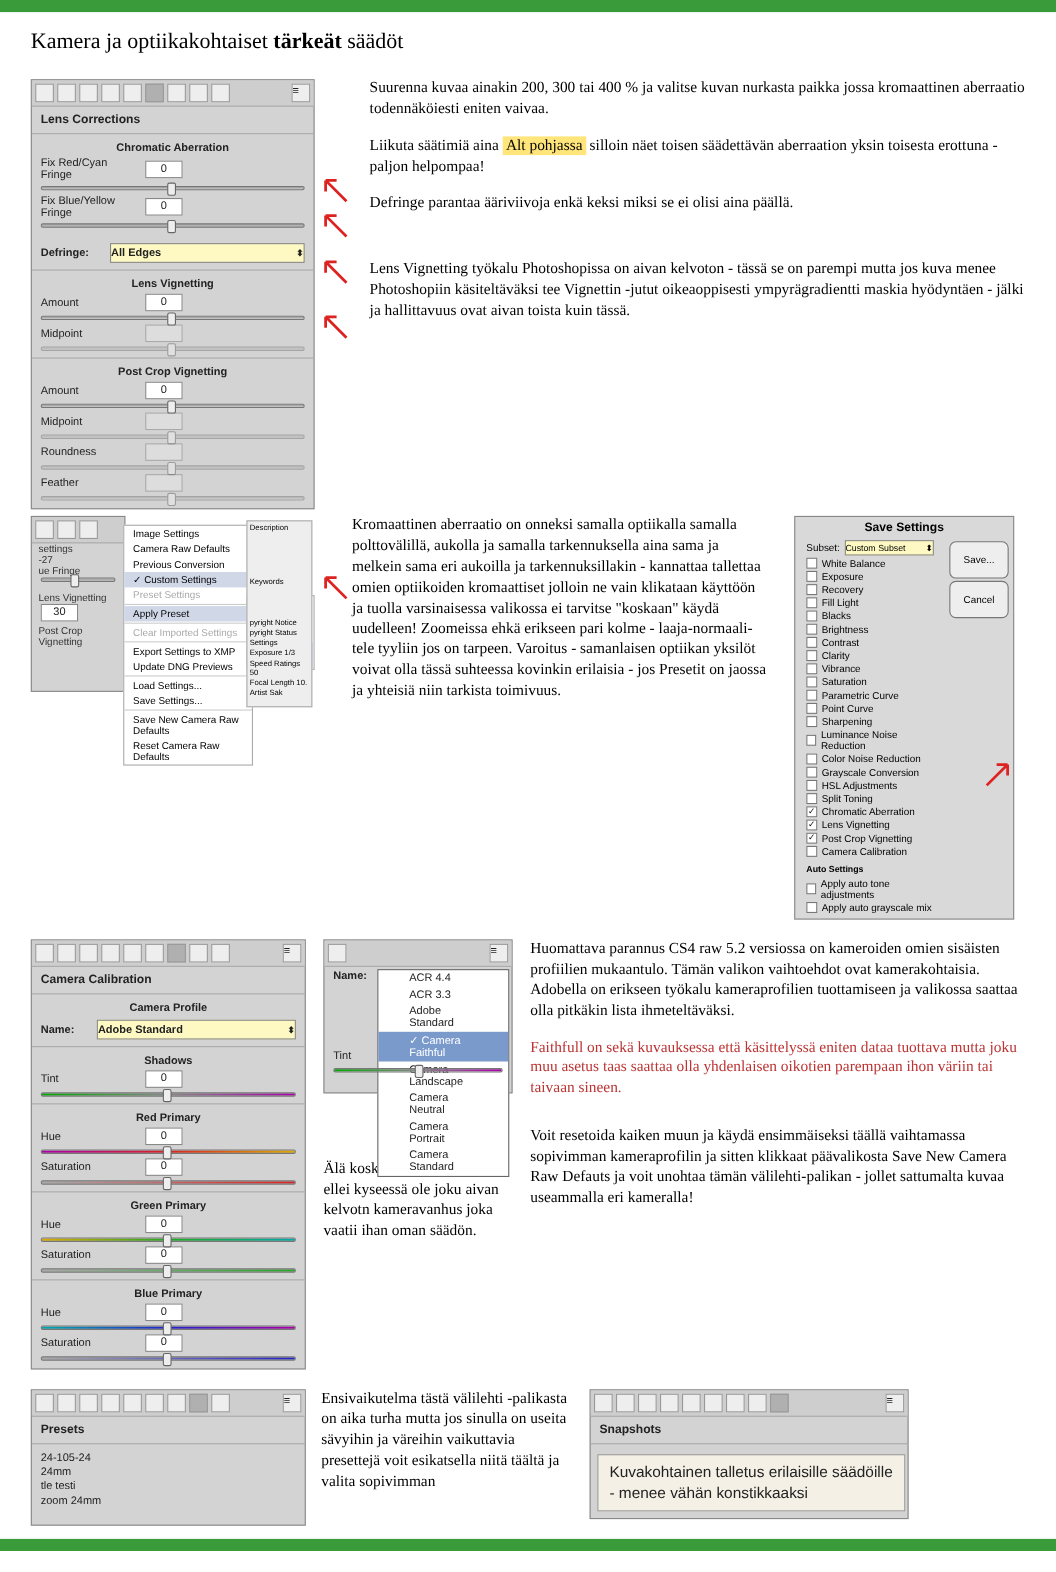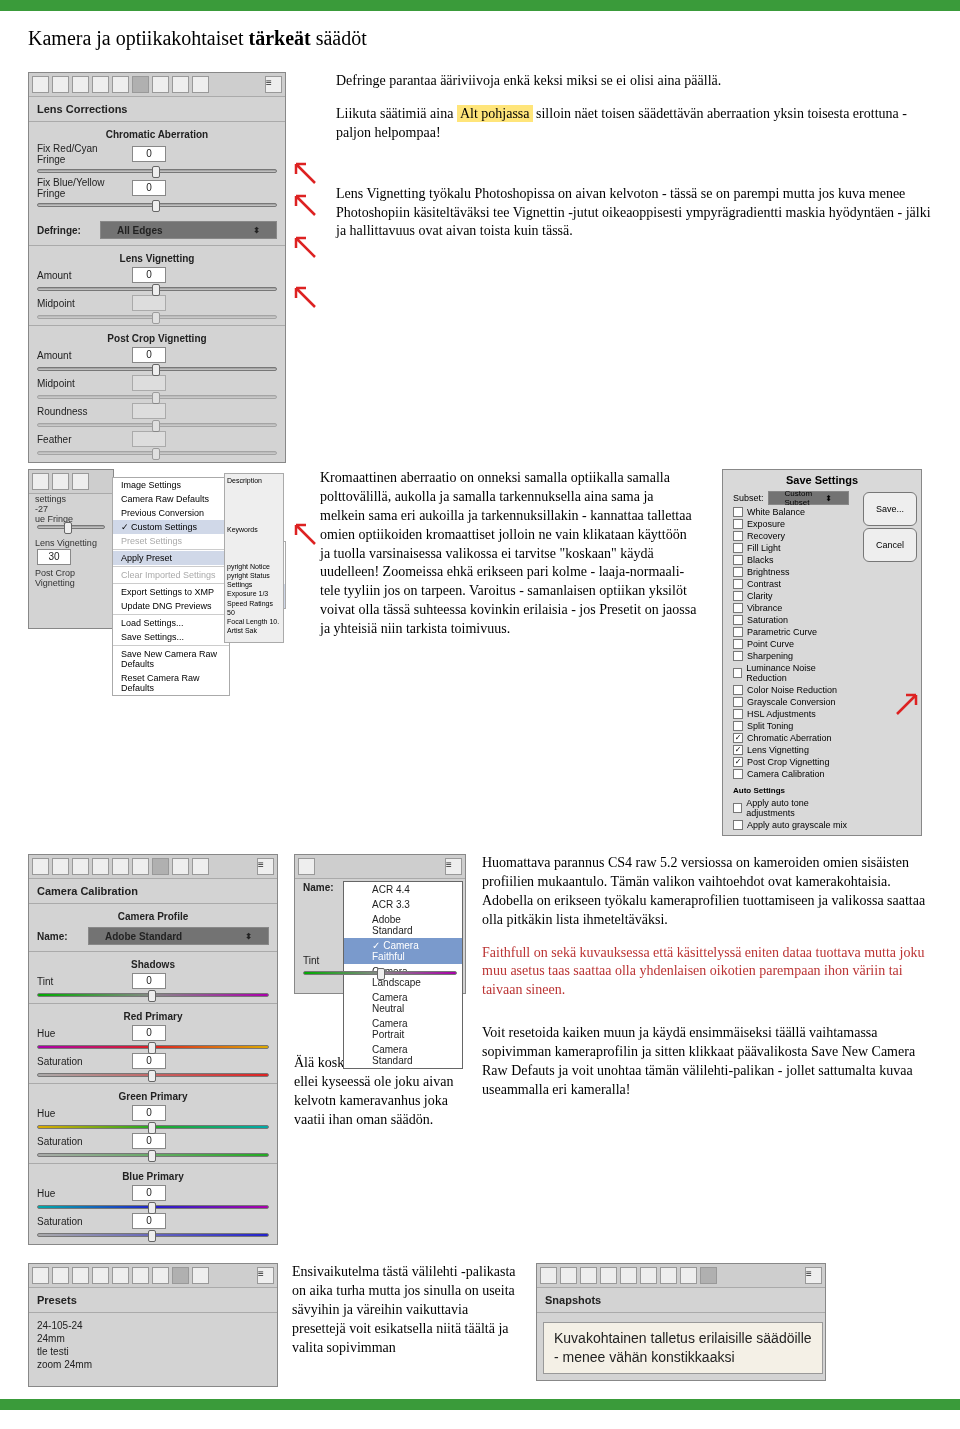--- a/index.html
+++ b/index.html
@@ -16,21 +16,21 @@
   .tool-icon { width: 17px; height: 17px; background: #eee; border: 1px solid #999; }
   .tool-icon.active { background: #b0b0b0; }
   .panel-section-title { padding: 6px 8px 3px; font-weight: bold; text-align: left; font-size: 11px; }
   .panel-section-sub { padding: 4px 8px 2px; font-weight: bold; font-size: 10px; }
   .slider-row { display: flex; align-items: center; padding: 1px 8px 3px; gap: 5px; }
   .slider-label { flex: 0 0 90px; font-size: 10px; }
   .slider { flex: 1; height: 4px; background: linear-gradient(#999,#ccc); border: 1px solid #777; position: relative; border-radius: 2px; }
   .slider .thumb { position: absolute; top: -4px; width: 8px; height: 12px; background: #eee; border: 1px solid #666; border-radius: 2px; }
   .slider-val { width: 34px; height: 16px; background: #fff; border: 1px solid #888; font-size: 10px; text-align: center; line-height: 14px; }
   .dropdown-row { display: flex; align-items: center; padding: 3px 8px; gap: 7px; font-weight: bold; }
-  .dropdown { flex: 1; height: 18px; background: #737373; border: 1px solid #888; font-size: 10px; padding: 1px 16px; display: flex; align-items: center; justify-content: space-between; }
+  .dropdown { flex: 1; height: 18px; background: #fef9c3; border: 1px solid #888; font-size: 10px; padding: 1px 0; display: flex; align-items: center; justify-content: space-between; }
   .dropdown .chev { font-size: 8px; }
   .divider { border-top: 1px solid #aaa; margin: 3px 0; }
   .para { margin-bottom: 14px; line-height: 1.35; }
   .highlight { background: #ffe57a; padding: 1px 3px; }
   .row3 { display: flex; gap: 16px; margin-top: 18px; align-items: flex-start; }
   .row3 .panel { flex: 0 0 auto; }
   .row3 .text-col { flex: 1; }
   .dropdown-list { background: #fff; border: 1px solid #666; font-size: 10px; }
   .dropdown-list .opt { padding: 2px 28px; }
   .dropdown-list .opt.sel { background: #7a9acc; color: #fff; }
@@ -174,24 +174,25 @@
           <path d="M25 25 L6 6 M6 6 L6 16 M6 6 L16 6" stroke="#d22" stroke-width="2.5" fill="none"></path>
         </svg>
     <svg style="position:absolute;left:262px;top:160px" width="30" height="30">
           <path d="M25 25 L6 6 M6 6 L6 16 M6 6 L16 6" stroke="#d22" stroke-width="2.5" fill="none"></path>
         </svg>
     <svg style="position:absolute;left:262px;top:210px" width="30" height="30">
           <path d="M25 25 L6 6 M6 6 L6 16 M6 6 L16 6" stroke="#d22" stroke-width="2.5" fill="none"></path>
         </svg>
   </div>
   <div class="right-col" style="padding-left:32px">
-    <p class="para">Defringe parantaa ääriviivoja enkä keksi miksi se ei olisi aina päällä.</p>
+    <p class="para">Suurenna kuvaa ainakin 200, 300 tai 400 % ja valitse kuvan nurkasta paikka jossa kromaattinen aberraatio todennäköiesti eniten vaivaa.</p>
     <p class="para">
       <span>Liikuta säätimiä aina </span><span class="highlight">Alt pohjassa</span><span> silloin näet toisen säädettävän aberraation yksin toisesta erottuna - paljon helpompaa!</span>
     </p>
+    <p class="para">Defringe parantaa ääriviivoja enkä keksi miksi se ei olisi aina päällä.</p>
     <div style="height:28px"></div>
     <p class="para">Lens Vignetting työkalu Photoshopissa on aivan kelvoton - tässä se on parempi mutta jos kuva menee Photoshopiin käsiteltäväksi tee Vignettin -jutut oikeaoppisesti ympyrägradientti maskia hyödyntäen - jälki ja hallittavuus ovat aivan toista kuin tässä.</p>
   </div>
 </div>
 
 <div style="display:flex;gap:14px;margin-top:6px;align-items:flex-start">
   <div style="position:relative;flex:0 0 270px">
 
     <div class="panel" style="width:86px;height:160px;font-size:8px;overflow:hidden">
       <div class="panel-header">

